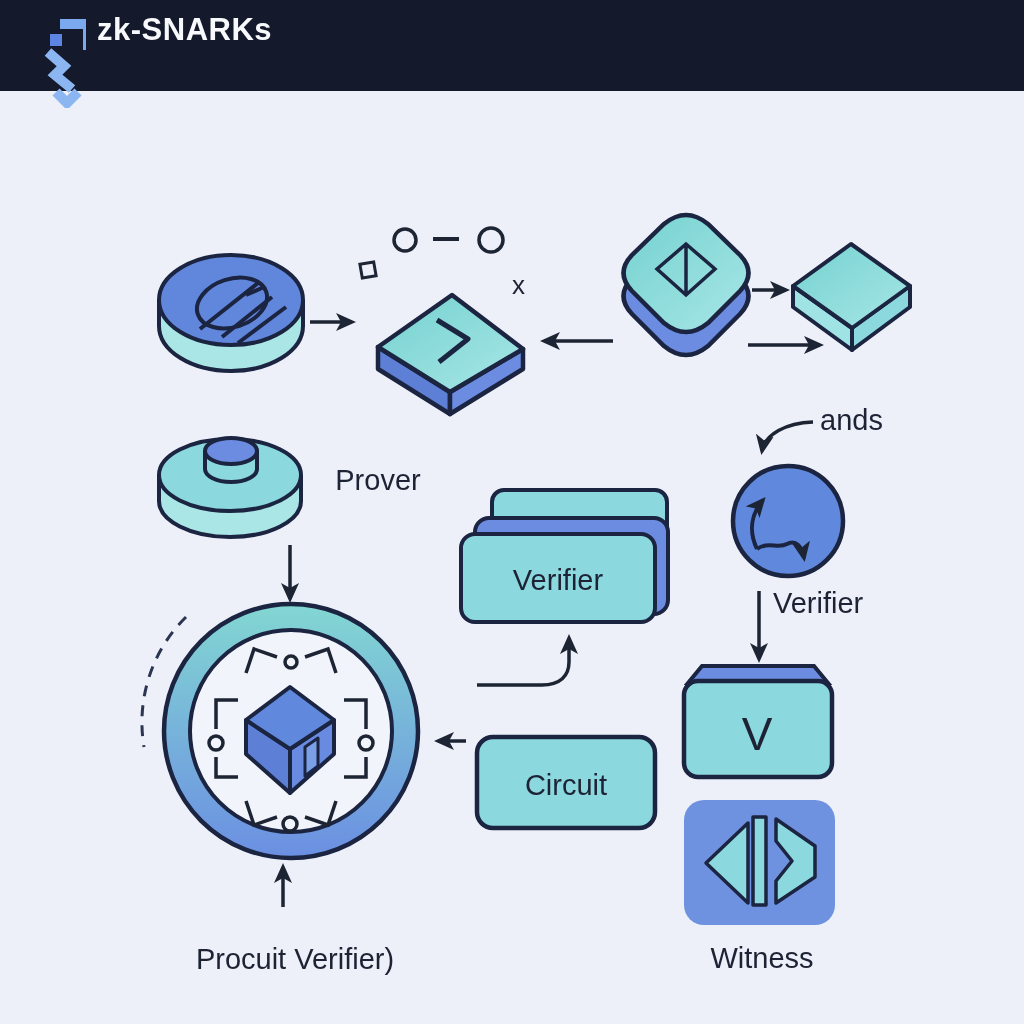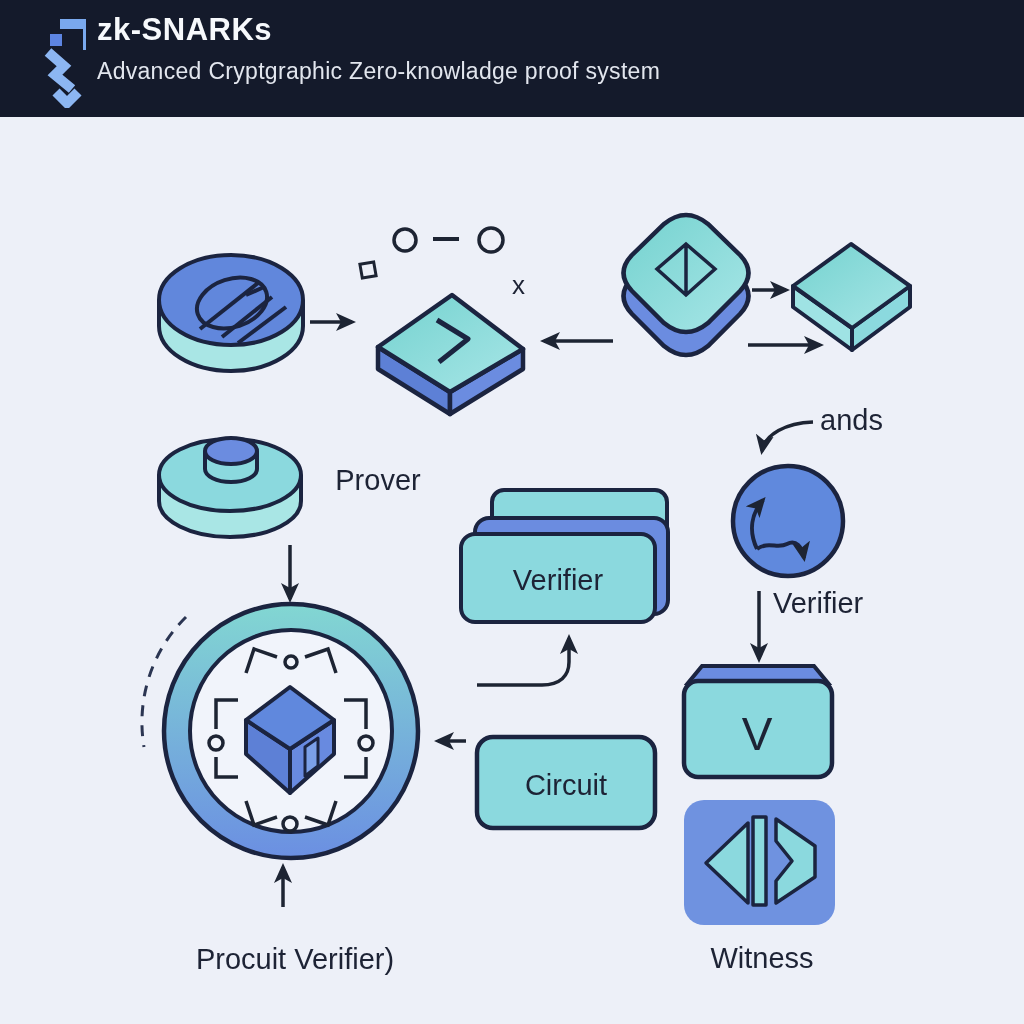--- a/index.html
+++ b/index.html
@@ -1,18 +1,18 @@
 <!DOCTYPE html>
 <html><head>
 <meta charset="utf-8">
 <style>
   html,body{margin:0;padding:0;background:#c9cdd8;}
   .screen{position:relative;width:1024px;height:1024px;overflow:hidden;
           font-family:"Liberation Sans",sans-serif;background:#edf0f8;}
-  .header{position:absolute;left:0;top:0;width:1024px;height:117px;background:#141a2b;text-align:center;}
+  .header{position:absolute;left:0;top:0;width:1024px;height:91px;background:#141a2b;text-align:center;}
   .header .logo{position:absolute;left:24px;top:8px;}
   .header .title{position:absolute;left:97px;top:12px;font-size:31px;font-weight:bold;
                  color:#f7f9fc;letter-spacing:.5px;}
   .header .subtitle{position:absolute;left:97px;top:58px;font-size:23px;font-weight:400;
                     color:#e2e6ee;letter-spacing:.3px;}
   .diagram{position:absolute;left:0;top:117px;width:1024px;height:907px;}
   svg text{font-family:"Liberation Sans",sans-serif;fill:#1d2335;}
   .lbl{font-size:29px;font-weight:500;}
   .lbl-big{font-size:46px;font-weight:500;}
   .lbl-x{font-size:26px;font-weight:400;}
@@ -25,21 +25,20 @@
   <div class="header">
     <svg class="logo" width="62" height="100" viewBox="0 0 62 100">
       <g fill="none" stroke="#8cb6f2" stroke-width="10" stroke-linejoin="miter">
         <path d="M36,16 L64,16 L64,42" stroke="#7aa9ee"></path>
         <path d="M24,44 L40,58 L31,67 L48,81"></path>
         <path d="M32,84 L43,95 L54,84"></path>
       </g>
       <rect x="26" y="26" width="12" height="12" fill="#5d85e2"></rect>
     </svg>
     <div class="title">zk-SNARKs</div>
-    <div class="subtitle">Advanced Cryptgraphic Zero-knowladge proof system</div>
   </div>
 
   <div class="diagram">
   <svg width="1024" height="907" viewBox="0 0 1024 907">
     <defs>
       <linearGradient id="gTealTop" x1="0" y1="0" x2="1" y2="1">
         <stop offset="0" stop-color="#74d2cf"></stop>
             <stop offset="1" stop-color="#a8e6e7"></stop>
       </linearGradient>
       <linearGradient id="gRing" x1="0" y1="0" x2="0" y2="1">

